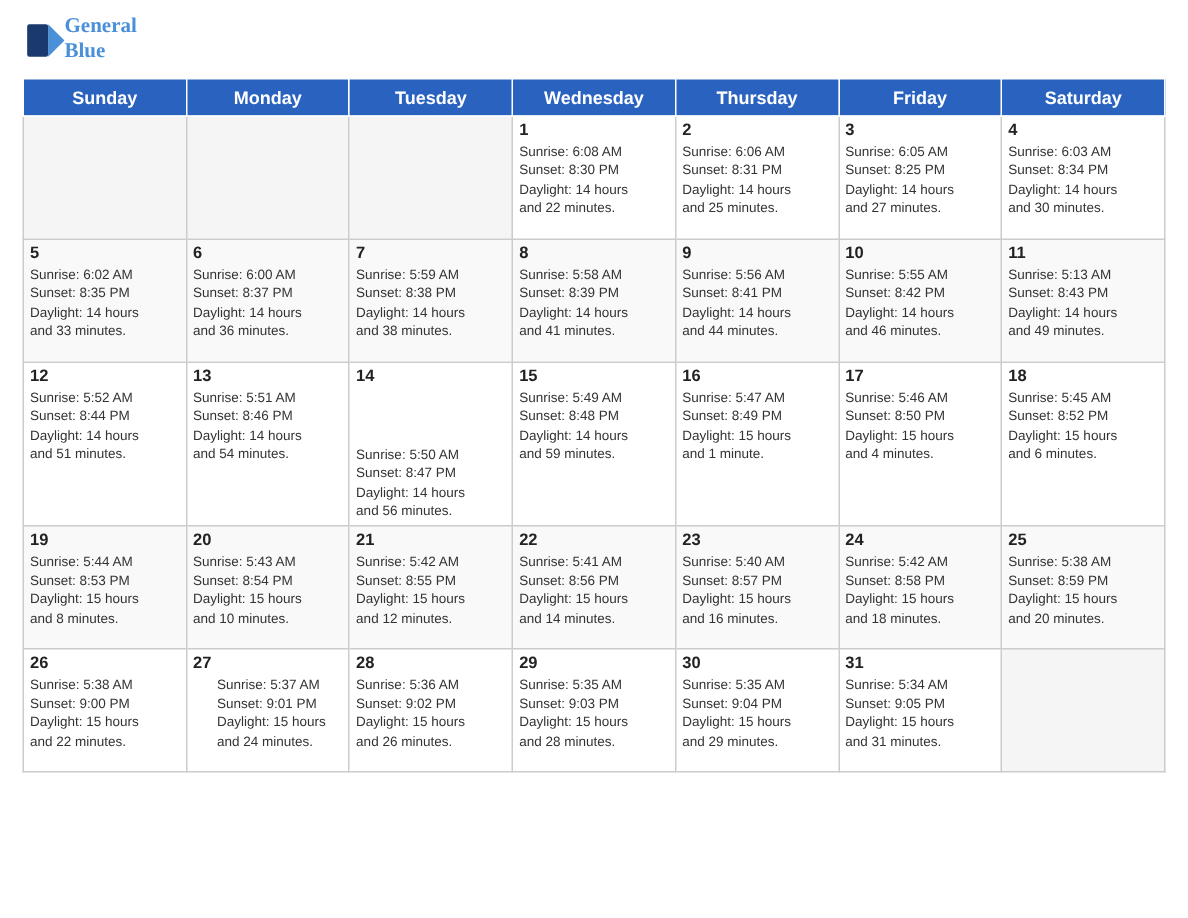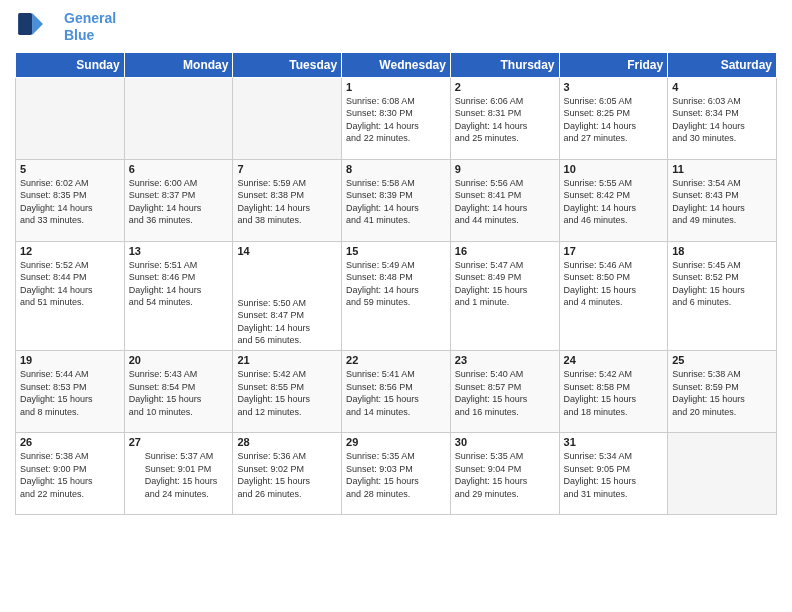--- a/index.html
+++ b/index.html
@@ -11,22 +11,23 @@
       padding: 10px 15px;
     }
     .header-row {
       display: flex;
       justify-content: space-between;
       align-items: flex-start;
       margin-bottom: 8px;
     }
     .logo {
       display: flex;
-      align-items: flex-start;
-      gap: 21px;
+      align-items: center;
+      gap: 0;
+      font-family: Liberation Serif, serif;
     }
     .logo-text {
       font-size: 14px;
       font-weight: bold;
       color: #1a3a6e;
       line-height: 1.2;
     }
     .logo-text span {
       color: #4a90d9;
     }
@@ -50,21 +51,21 @@
       width: 100%;
       border-collapse: collapse;
       table-layout: fixed;
     }
     .calendar th {
       background: #2a62c0;
       color: #fff;
       font-size: 12px;
       font-weight: bold;
       padding: 5px 4px;
-      text-align: right;
+      text-align: center;
       border: 1px solid #fff;
     }
     .calendar td {
       border: 1px solid #ccc;
       vertical-align: top;
       padding: 3px 4px;
       font-size: 9.5px;
       color: #333;
       height: 82px;
       background: #fff;
@@ -188,21 +189,21 @@
         </td>
         <td>
           <span class="day-num">10</span>
           <div class="day-info" style="white-space: pre-line;">Sunrise: 5:55 AM
 Sunset: 8:42 PM
 Daylight: 14 hours
 and 46 minutes.</div>
         </td>
         <td>
           <span class="day-num">11</span>
-          <div class="day-info" style="white-space: pre-line;">Sunrise: 3:54 AM
+          <div class="day-info" style="white-space: pre-line;">Sunrise: 5:13 AM
 Sunset: 8:43 PM
 Daylight: 14 hours
 and 49 minutes.</div>
         </td>
       </tr>
       <tr>
         <td>
           <span class="day-num">12</span>
           <div class="day-info" style="white-space: pre-line;">Sunrise: 5:52 AM
 Sunset: 8:44 PM

